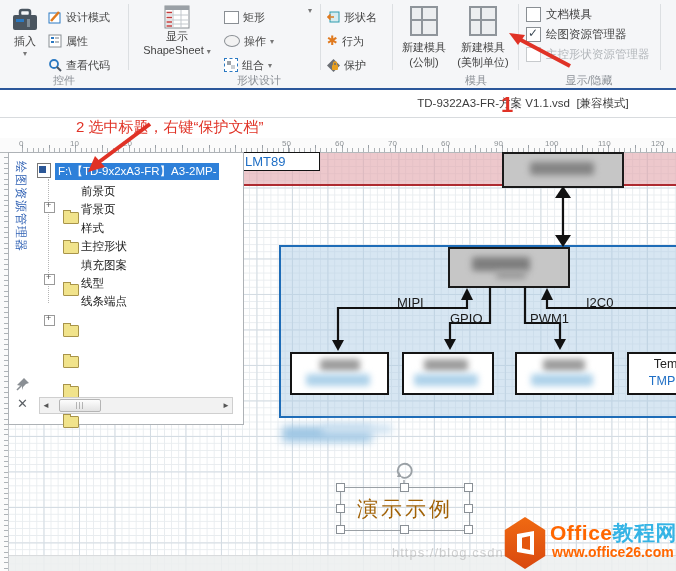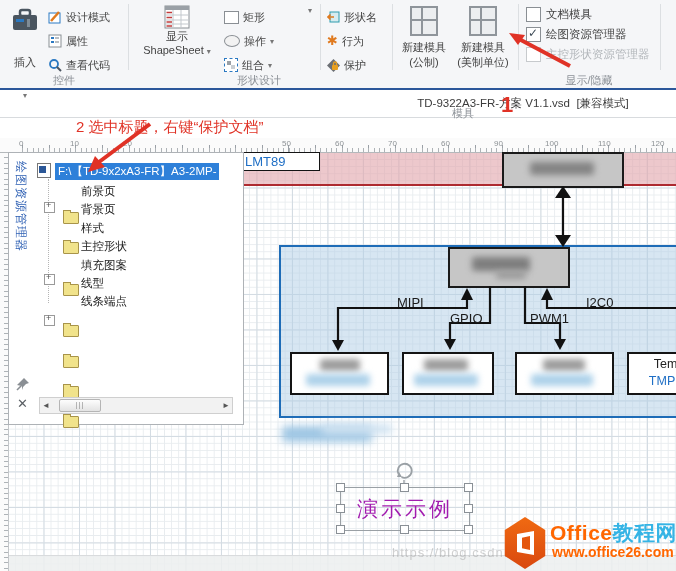--- a/index.html
+++ b/index.html
@@ -81,21 +81,21 @@
            clip-path:polygon(0 12%,100% 0,100% 100%,0 88%);}
   .brand{left:550px;top:519px;z-index:31;font-size:21px;font-weight:bold;white-space:nowrap;letter-spacing:0.5px;}
   .brandurl{left:552px;top:544px;z-index:31;font-size:14px;font-weight:bold;color:#ff6600;white-space:nowrap;}
   svg{display:block;}
 </style>
 </head>
 <body>
 
 <div class="abs ribbon">
 
-  <div class="abs bigbtn" style="left:6px;top:6px;width:38px;gap:21px;">
+  <div class="abs bigbtn" style="left:6px;top:6px;width:38px;">
     <span>
       <svg width="30" height="28" viewBox="0 0 30 28">
         <rect x="3" y="9" width="24" height="15" rx="2" fill="#4a5560"></rect>
         <rect x="10" y="4" width="10" height="6" rx="2" fill="none" stroke="#4a5560" stroke-width="2.5"></rect>
         <rect x="6" y="13" width="8" height="3" fill="#2b79c2"></rect>
         <rect x="17" y="13" width="3" height="8" fill="#7f8b96"></rect>
       </svg>
     </span>
     <span>插入</span>
     <span class="dd">▾</span>
@@ -196,21 +196,21 @@
   <div class="abs bigbtn" style="left:398px;top:6px;width:52px;">
     <span class="stencil-ic"></span>
     <span style="margin-top:4px;">新建模具</span>
     <span>(公制)</span>
   </div>
   <div class="abs bigbtn" style="left:452px;top:6px;width:62px;">
     <span class="stencil-ic"></span>
     <span style="margin-top:4px;">新建模具</span>
     <span>(美制单位)</span>
   </div>
-  <div class="abs glabel" style="left:400px;width:126px;margin-top:33px;">模具</div>
+  <div class="abs glabel" style="left:413px;width:126px;">模具</div>
   <div class="abs gdiv" style="left:518px;"></div>
 
   <div class="abs cbrow" style="left:526px;top:6px;">
     <span class="cb"></span>
     <span>文档模具</span>
   </div>
   <div class="abs cbrow" style="left:526px;top:26px;">
     <span class="cb checked"></span>
     <span>绘图资源管理器</span>
   </div>
@@ -301,21 +301,21 @@
   <div class="blob" style="left:0;top:2px;width:90px;height:16px;background:#9ec6e4;filter:blur(4px);"></div>
   <div class="blob" style="left:40px;top:0;width:70px;height:10px;background:#cfe2f1;filter:blur(4px);"></div>
 </div>
 
 <svg class="abs" style="left:392px;top:460px;z-index:9;" width="26" height="28" viewBox="0 0 26 28">
   <path d="M12 27 V20" stroke="#9aa0a5" stroke-width="1.4"></path>
   <path d="M6.5 14 a7 7 0 1 1 3 3" fill="none" stroke="#9aa0a5" stroke-width="1.8"></path>
   <polygon points="5,17 10,17 7,12" fill="#9aa0a5"></polygon>
 </svg>
 <div class="abs" style="left:340px;top:487px;width:128px;height:42px;border:1px solid #9aa0a5;z-index:8;display:flex;align-items:center;justify-content:center;">
-  <span style="color:#a21caf;font-size:21px;letter-spacing:3px;white-space:nowrap;">演示示例</span>
+  <span style="color:#a16207;font-size:21px;letter-spacing:3px;white-space:nowrap;">演示示例</span>
 </div>
 <div class="abs sel-handle" style="left:336px;top:483px;"></div>
 <div class="abs sel-handle" style="left:400px;top:483px;"></div>
 <div class="abs sel-handle" style="left:464px;top:483px;"></div>
 <div class="abs sel-handle" style="left:336px;top:504px;"></div>
 <div class="abs sel-handle" style="left:464px;top:504px;"></div>
 <div class="abs sel-handle" style="left:336px;top:525px;"></div>
 <div class="abs sel-handle" style="left:400px;top:525px;"></div>
 <div class="abs sel-handle" style="left:464px;top:525px;"></div>
 

